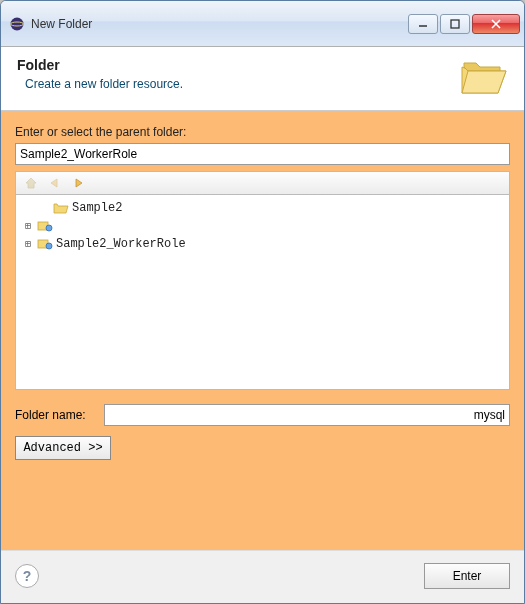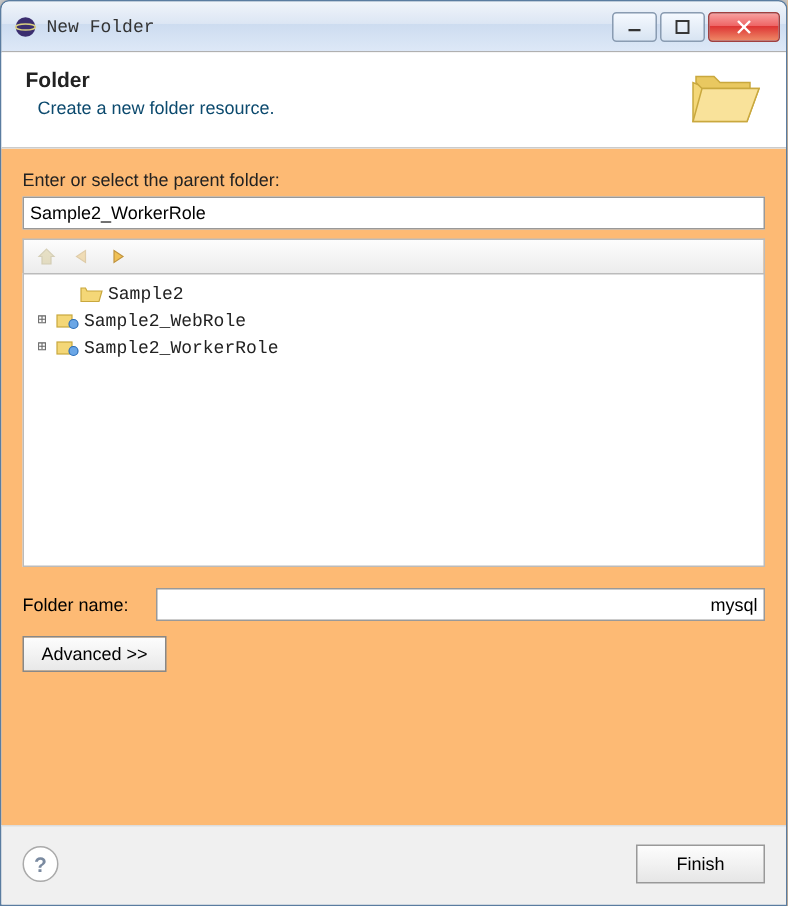--- a/index.html
+++ b/index.html
@@ -16,28 +16,27 @@
     width: 525px;
     height: 604px;
     background: #fff;
     border: 1px solid #5a7ca0;
     border-radius: 6px 6px 0 0;
     display: flex;
     flex-direction: column;
     box-shadow: 0 0 5px rgba(0,0,0,0.3);
   }
   .titlebar {
-    height: 34px;
+    height: 46px;
     background: linear-gradient(to bottom, #f0f4fa 0%, #dce6f4 45%, #cddcf0 46%, #dde8f7 100%);
     border-bottom: 1px solid #b0b0b0;
     display: flex;
     align-items: center;
     padding: 0 4px 0 8px;
     border-radius: 5px 5px 0 0;
-    font-family: Liberation Mono, monospace;
   }
   .titlebar .app-icon {
     width: 16px; height: 16px; margin-right: 6px;
     display: flex; align-items: center; justify-content: center;
   }
   .titlebar .title { color: #333; flex: 1; }
   .win-btns { display: flex; gap: 2px; }
   .win-btn {
     width: 30px; height: 20px;
     border: 1px solid #8a9cb2;
@@ -107,21 +106,21 @@
   .tree-row .tlabel { color: #222; }
   .indent1 { padding-left: 20px; }
   .name-row { display: flex; align-items: center; margin-top: 14px; gap: 18px; }
   .name-row .text-input { flex: 1; text-align: right; }
   .adv-btn {
     margin-top: 10px;
     width: 96px;
     padding: 4px 6px;
     border: 1px solid #888;
     background: linear-gradient(to bottom, #fdfdfd, #e8e8e8);
-    font-family: Liberation Sans, sans-serif; font-size: 12px;
+    font-family: Liberation Mono, monospace; font-size: 12px;
     cursor: pointer;
     text-align: center;
   }
   .footer {
     background: #f0f0f0;
     padding: 12px 14px 14px 14px;
     display: flex; align-items: center;
     border-top: 1px solid #ddd;
   }
   .help-btn {
@@ -219,21 +218,20 @@
         <span class="tlabel">Sample2</span>
       </div>
       <div class="tree-row">
         <span class="expander">⊞</span>
         <span class="ticon">
           <svg width="16" height="14" viewBox="0 0 16 14">
               <rect x="1" y="3" width="10" height="8" fill="#f4d777" stroke="#c9a83e" stroke-width="0.8"></rect>
               <circle cx="12" cy="9" r="3" fill="#6aa6e6" stroke="#2a6db8" stroke-width="0.8"></circle>
             </svg>
         </span>
-        <span class="tlabel">Sample2_WebRole</span>
       </div>
       <div class="tree-row">
         <span class="expander">⊞</span>
         <span class="ticon">
           <svg width="16" height="14" viewBox="0 0 16 14">
               <rect x="1" y="3" width="10" height="8" fill="#f4d777" stroke="#c9a83e" stroke-width="0.8"></rect>
               <circle cx="12" cy="9" r="3" fill="#6aa6e6" stroke="#2a6db8" stroke-width="0.8"></circle>
             </svg>
         </span>
         <span class="tlabel">Sample2_WorkerRole</span>
@@ -248,16 +246,16 @@
     <button class="adv-btn">Advanced &gt;&gt;</button>
 
     <div style="flex:1"></div>
   </div>
 
   <div class="footer">
     <div class="help-btn">
       <span>?</span>
     </div>
     <div class="spacer"></div>
-    <button class="dlg-btn">Finish</button>
+    <button class="dlg-btn">Enter</button>
   </div>
 
 </div>
 
 </body></html>

